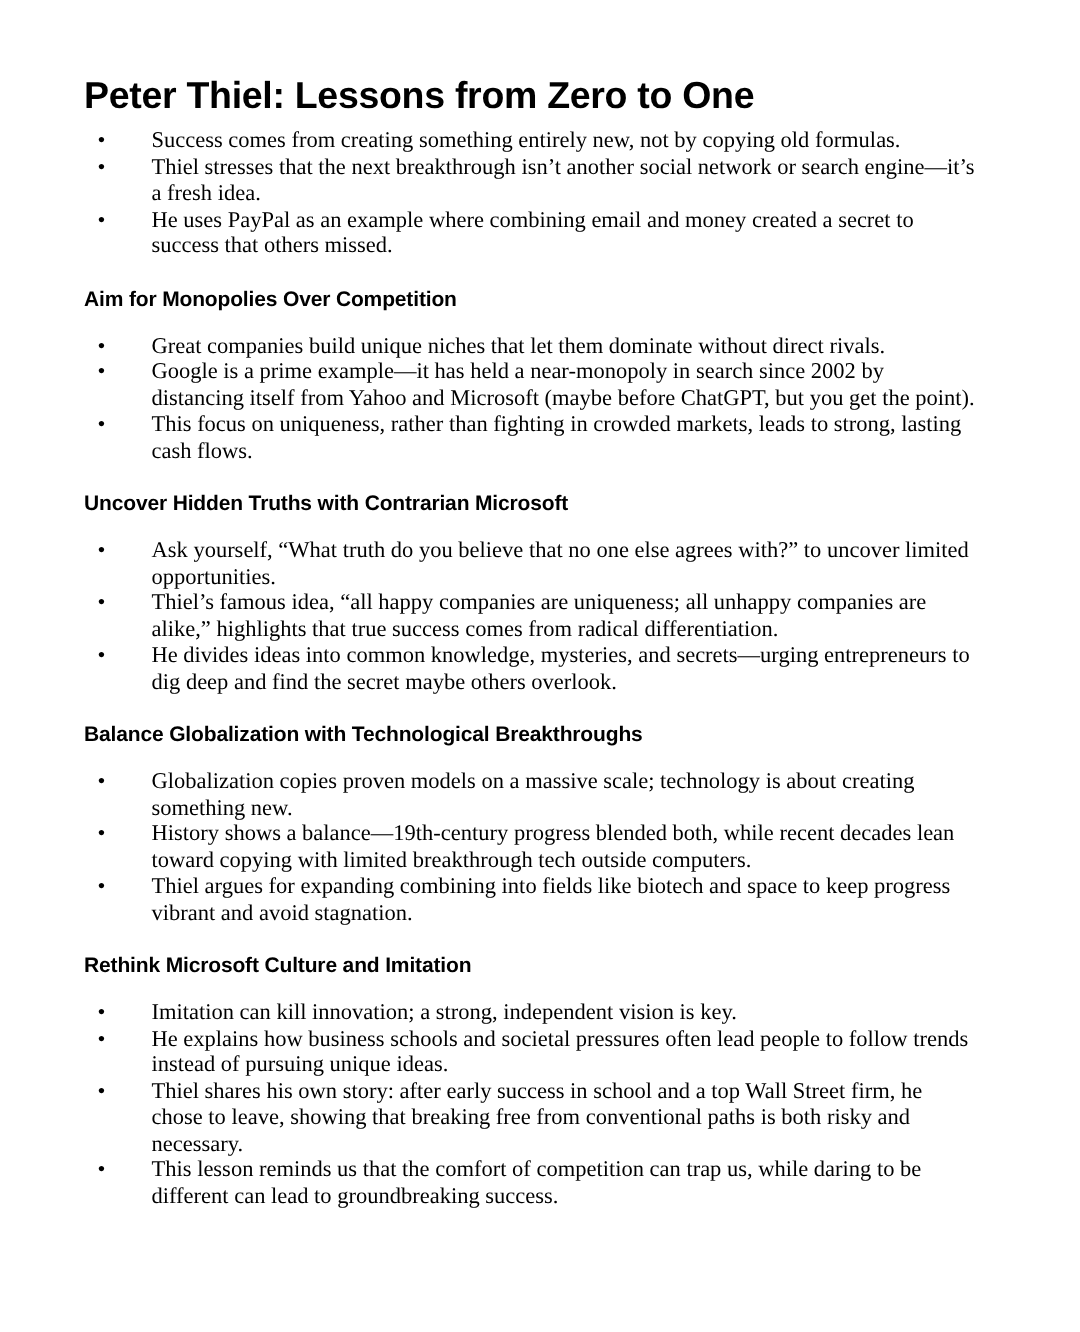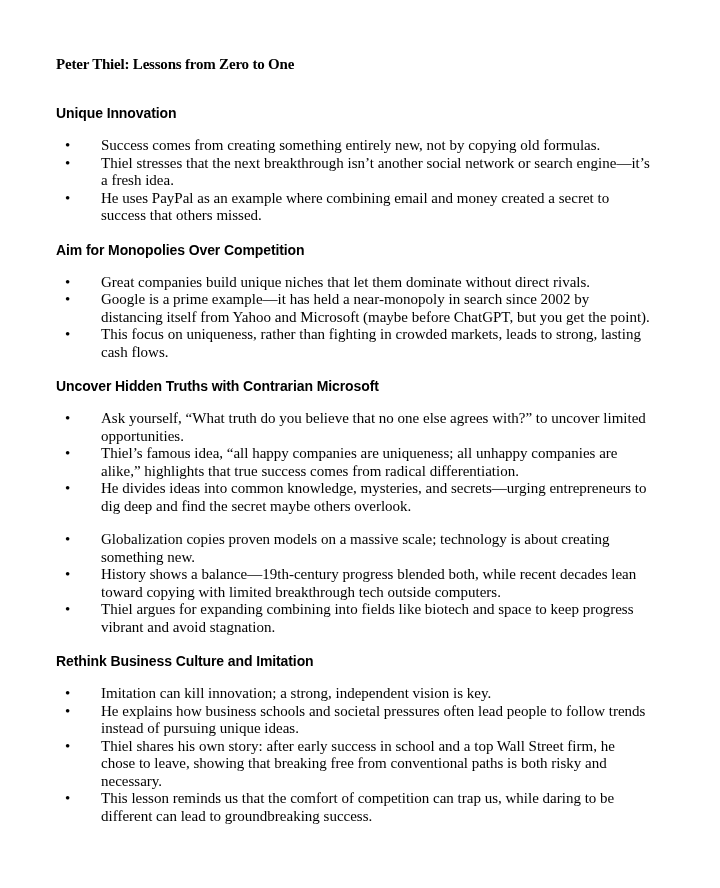--- a/index.html
+++ b/index.html
@@ -14,25 +14,25 @@
       color: #000000;
     }
     .page {
       position: relative;
       padding: 50px 0 0 56px;
       box-sizing: border-box;
       width: 720px;
       height: 888px;
     }
     .doc-title {
-      font-family: Liberation Serif, serif;
+      font-family: Liberation Sans, sans-serif;
       font-weight: bold;
-      font-size: 15px;
+      font-size: 25px;
       line-height: 28px;
-      margin: 0 0 26px 0;
+      margin: 0 0 8px 0;
       letter-spacing: -0.2px;
     }
     .section {
       margin: 0;
     }
     .section-heading {
       font-family: "Liberation Sans", sans-serif;
       font-weight: bold;
       font-size: 14px;
       line-height: 18px;
@@ -60,21 +60,20 @@
       font-size: 15px;
     }
   </style>
 </head>
 <body>
 
 <div class="page">
   <h1 class="doc-title">Peter Thiel: Lessons from Zero to One</h1>
   <div id="sections">
       <div class="section">
-    <h2 class="section-heading">Unique Innovation</h2>
     <ul class="bullet-list">
           <li class="bullet-item">
     <span class="bullet-dot">•</span>
     <span class="bullet-text">Success comes from creating something entirely new, not by copying old formulas.</span>
   </li>
           <li class="bullet-item">
     <span class="bullet-dot">•</span>
     <span class="bullet-text">Thiel stresses that the next breakthrough isn’t another social network or search engine—it’s a fresh idea.</span>
   </li>
           <li class="bullet-item">
@@ -111,37 +110,38 @@
     <span class="bullet-dot">•</span>
     <span class="bullet-text">Thiel’s famous idea, “all happy companies are uniqueness; all unhappy companies are alike,” highlights that true success comes from radical differentiation.</span>
   </li>
           <li class="bullet-item">
     <span class="bullet-dot">•</span>
     <span class="bullet-text">He divides ideas into common knowledge, mysteries, and secrets—urging entrepreneurs to dig deep and find the secret maybe others overlook.</span>
   </li>
         </ul>
   </div>
       <div class="section">
+    <h2 class="section-heading">Balance Globalization with Technological Breakthroughs</h2>
     <ul class="bullet-list">
           <li class="bullet-item">
     <span class="bullet-dot">•</span>
     <span class="bullet-text">Globalization copies proven models on a massive scale; technology is about creating something new.</span>
   </li>
           <li class="bullet-item">
     <span class="bullet-dot">•</span>
     <span class="bullet-text">History shows a balance—19th-century progress blended both, while recent decades lean toward copying with limited breakthrough tech outside computers.</span>
   </li>
           <li class="bullet-item">
     <span class="bullet-dot">•</span>
     <span class="bullet-text">Thiel argues for expanding combining into fields like biotech and space to keep progress vibrant and avoid stagnation.</span>
   </li>
         </ul>
   </div>
       <div class="section">
-    <h2 class="section-heading">Rethink Business Culture and Imitation</h2>
+    <h2 class="section-heading">Rethink Microsoft Culture and Imitation</h2>
     <ul class="bullet-list">
           <li class="bullet-item">
     <span class="bullet-dot">•</span>
     <span class="bullet-text">Imitation can kill innovation; a strong, independent vision is key.</span>
   </li>
           <li class="bullet-item">
     <span class="bullet-dot">•</span>
     <span class="bullet-text">He explains how business schools and societal pressures often lead people to follow trends instead of pursuing unique ideas.</span>
   </li>
           <li class="bullet-item">

